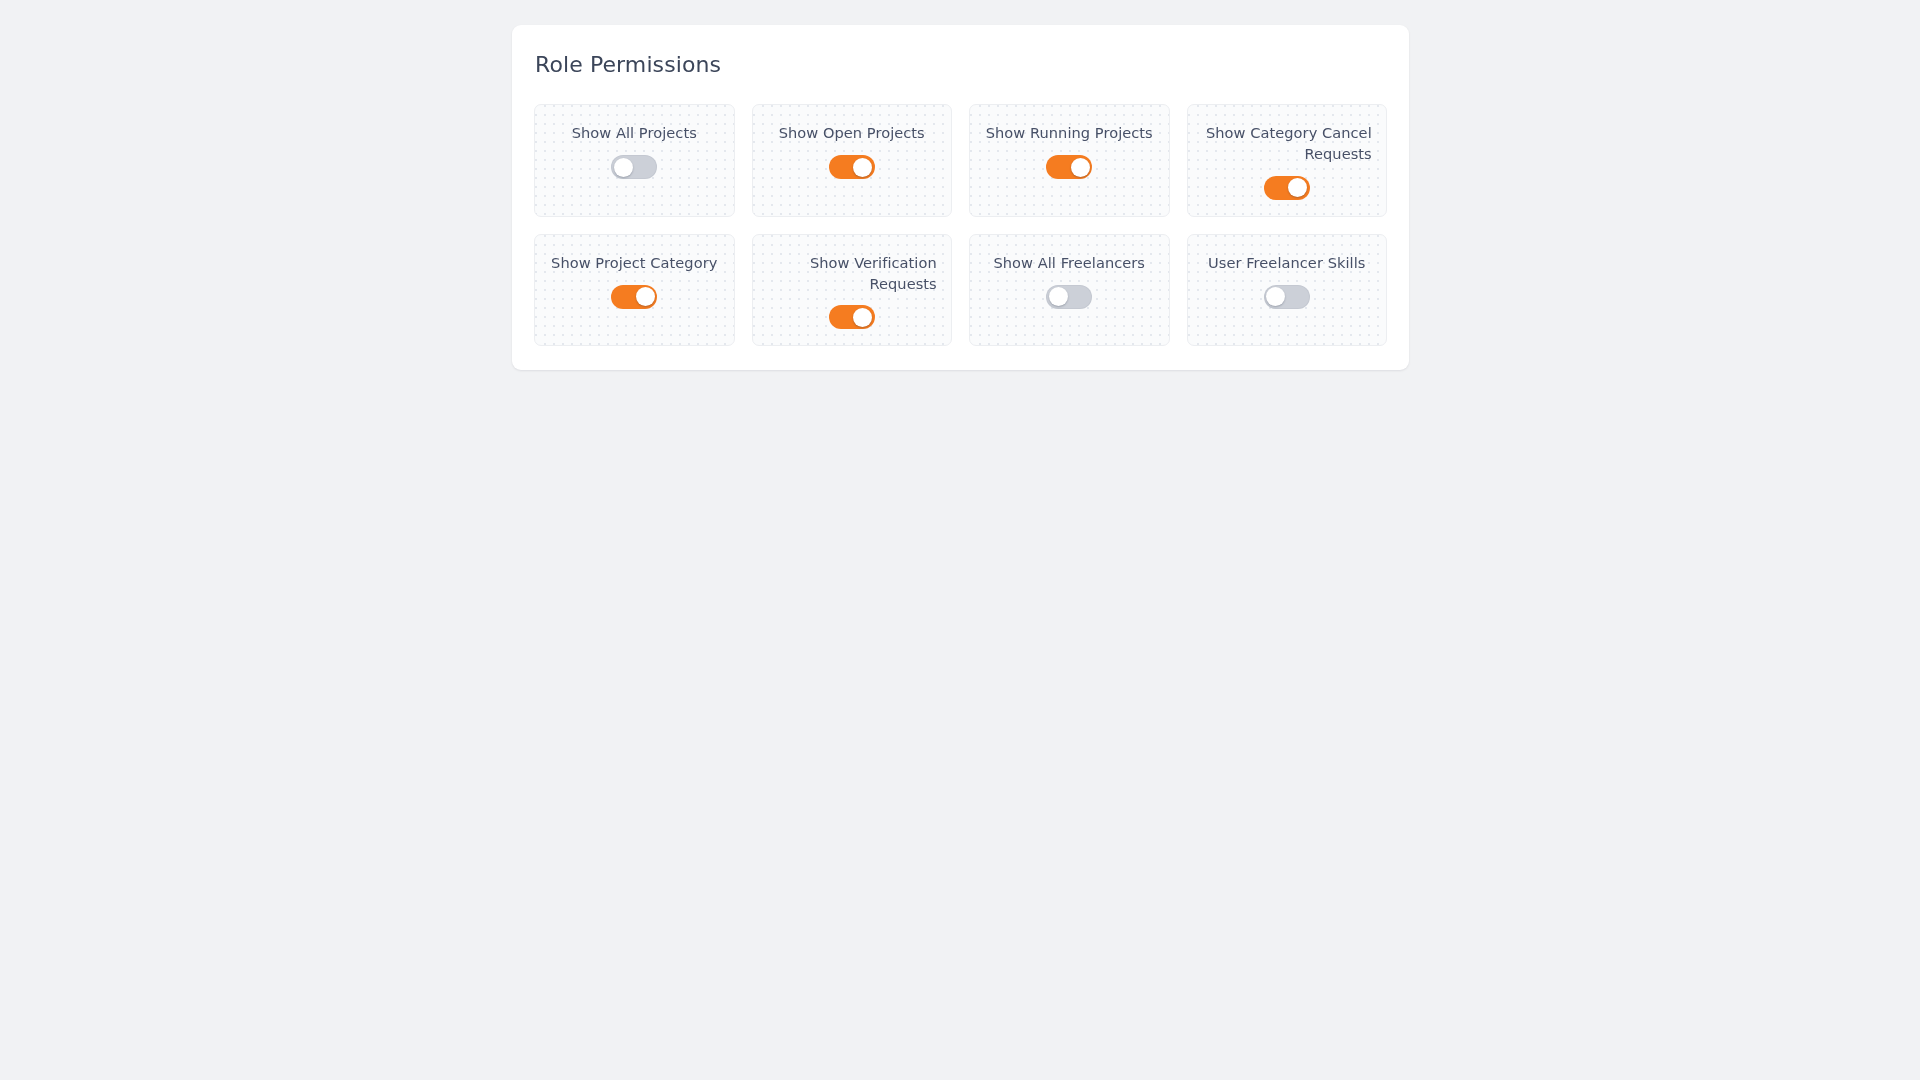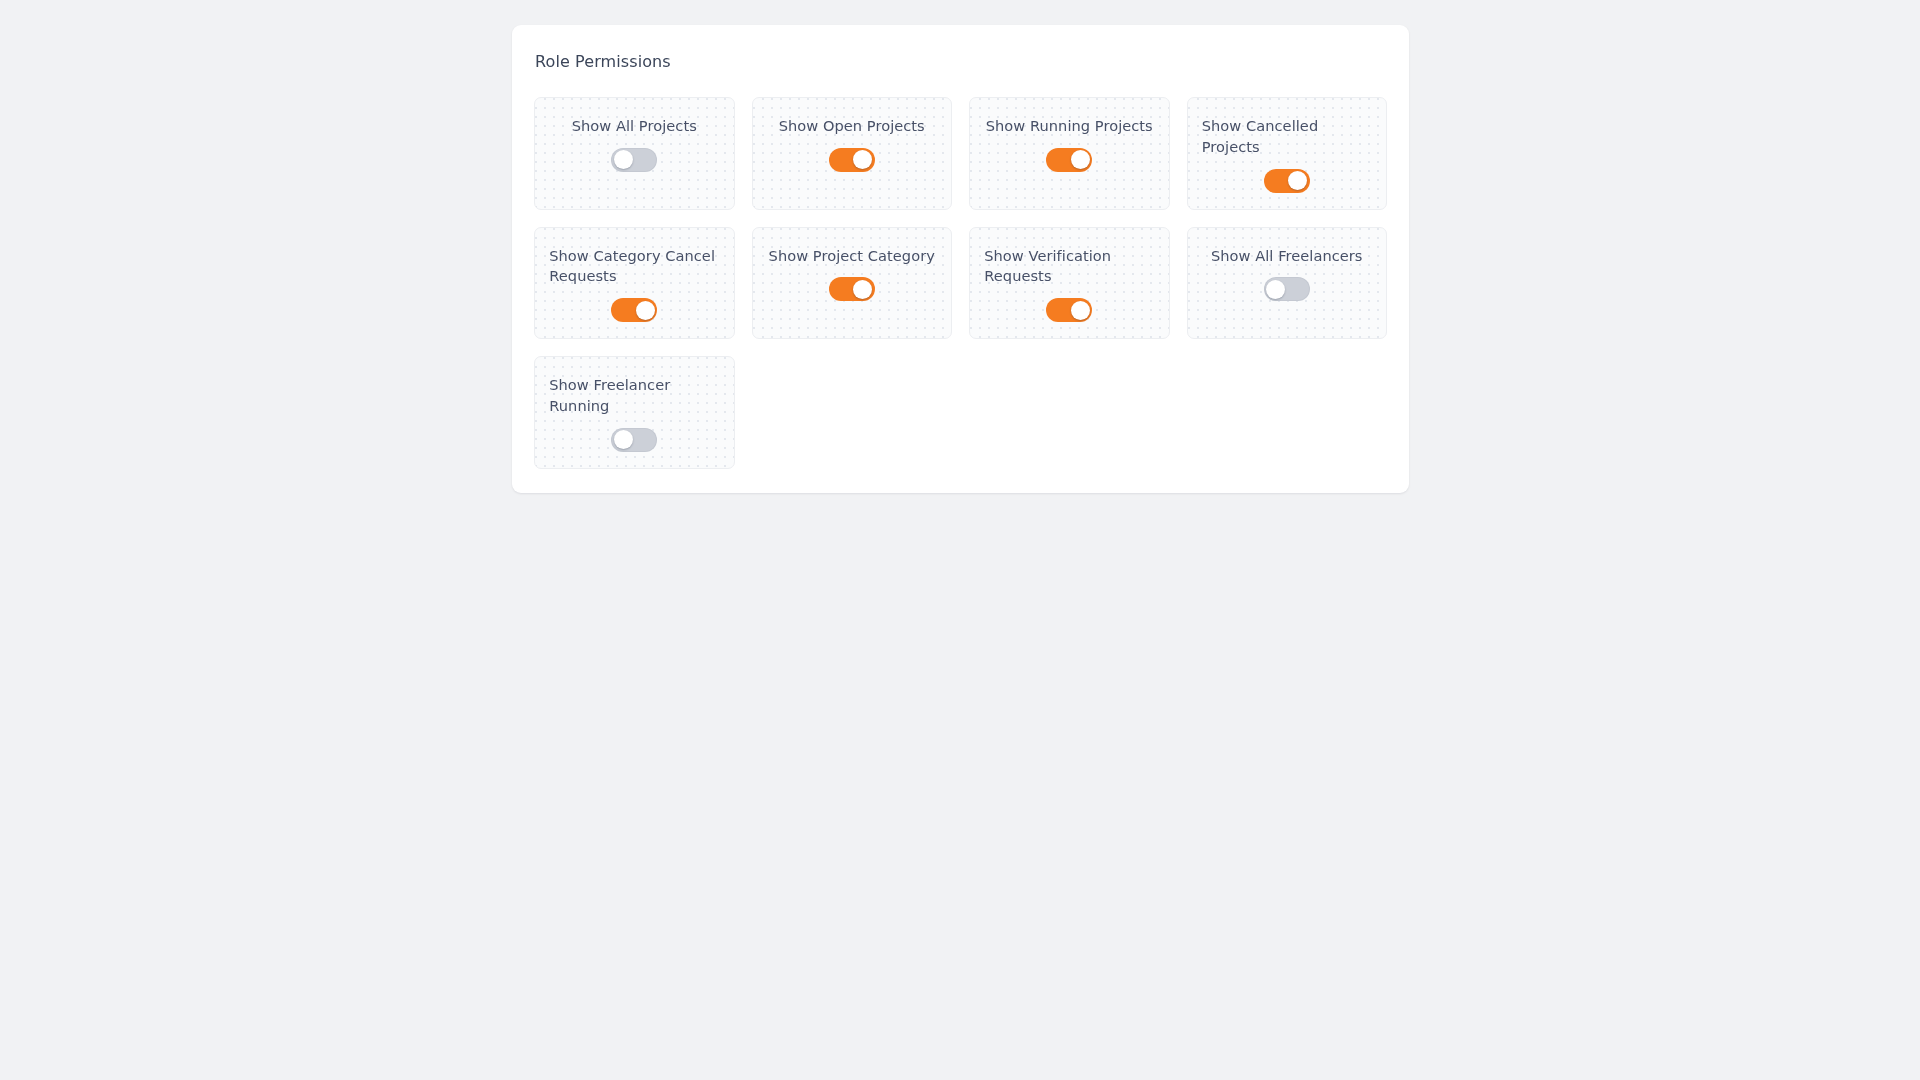--- a/index.html
+++ b/index.html
@@ -26,21 +26,21 @@
 
   .panel {
     background: #ffffff;
     border-radius: 9px;
     padding: 27px 22px 24px 22px;
     box-shadow: 0 1px 3px rgba(16, 24, 40, 0.05),
                 0 1px 2px rgba(16, 24, 40, 0.04);
   }
 
   .panel-title {
-    font-size: 16px;
+    font-size: 22px;
     font-weight: 400;
     color: #3b4559;
     letter-spacing: 0.1px;
     padding-left: 1px;
     margin-bottom: 26px;
     line-height: 1.2;
   }
 
   
   .perm-grid {
@@ -62,21 +62,21 @@
     padding: 18px 12px 16px 12px;
     display: flex;
     flex-direction: column;
     align-items: center;
   }
 
   .perm-label {
     font-size: 14.6px;
     font-weight: 400;
     color: #475067;
-    text-align: left;
+    text-align: right;
     line-height: 1.42;
     letter-spacing: 0.05px;
     max-width: 170px;
   }
 
   
   .toggle {
     margin-top: 11px;
     width: 46px;
     height: 24px;
@@ -131,26 +131,20 @@
             <span class="knob"></span>
           </div>
         </div>
         <div class="perm-card">
           <div class="perm-label">Show Running Projects</div>
           <div class="toggle on" role="switch" aria-checked="true" aria-label="Show Running Projects">
             <span class="knob"></span>
           </div>
         </div>
         <div class="perm-card">
-          <div class="perm-label">Show Cancelled Projects</div>
-          <div class="toggle on" role="switch" aria-checked="true" aria-label="Show Cancelled Projects">
-            <span class="knob"></span>
-          </div>
-        </div>
-        <div class="perm-card">
           <div class="perm-label">Show Category Cancel Requests</div>
           <div class="toggle on" role="switch" aria-checked="true" aria-label="Show Project Cancel Requests">
             <span class="knob"></span>
           </div>
         </div>
         <div class="perm-card">
           <div class="perm-label">Show Project Category</div>
           <div class="toggle on" role="switch" aria-checked="true" aria-label="Show Project Category">
             <span class="knob"></span>
           </div>
@@ -161,21 +155,21 @@
             <span class="knob"></span>
           </div>
         </div>
         <div class="perm-card">
           <div class="perm-label">Show All Freelancers</div>
           <div class="toggle off" role="switch" aria-checked="false" aria-label="Show All Freelancers">
             <span class="knob"></span>
           </div>
         </div>
         <div class="perm-card">
-          <div class="perm-label">Show Freelancer Running</div>
+          <div class="perm-label">User Freelancer Skills</div>
           <div class="toggle off" role="switch" aria-checked="false" aria-label="Show Freelancer Skills">
             <span class="knob"></span>
           </div>
         </div>
       </div>
 
   </div>
 </div>
 
 </body></html>

